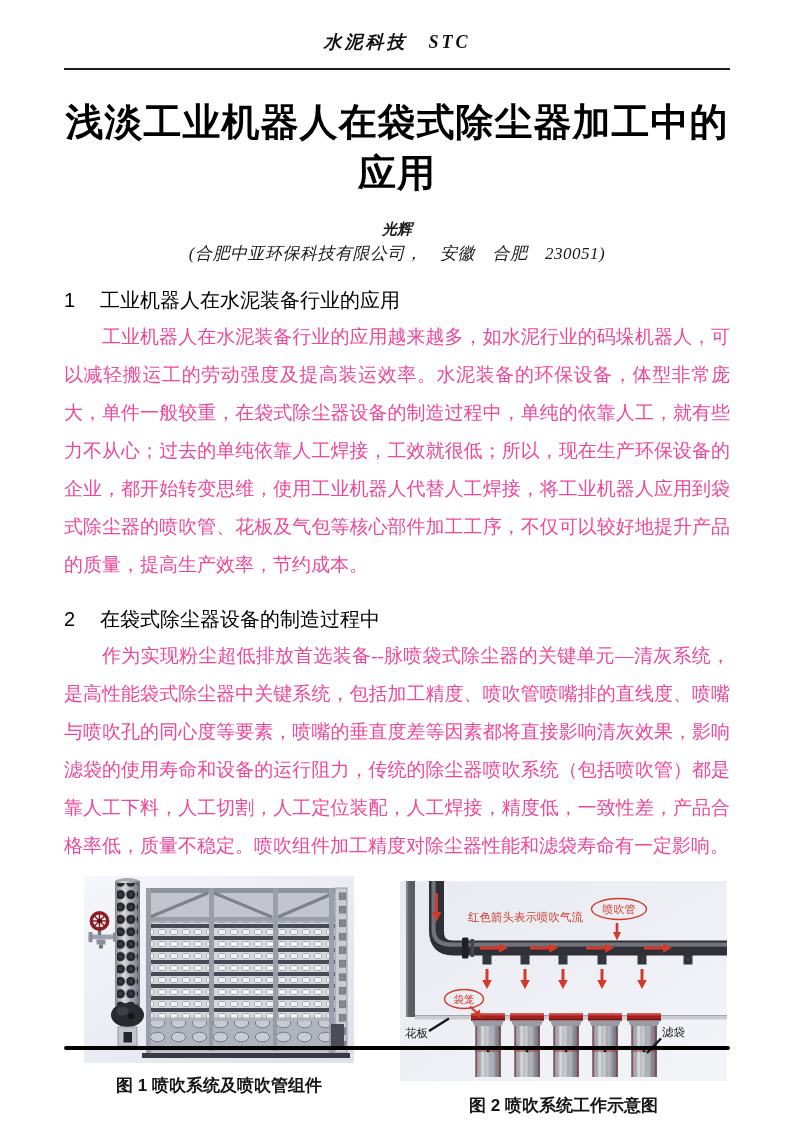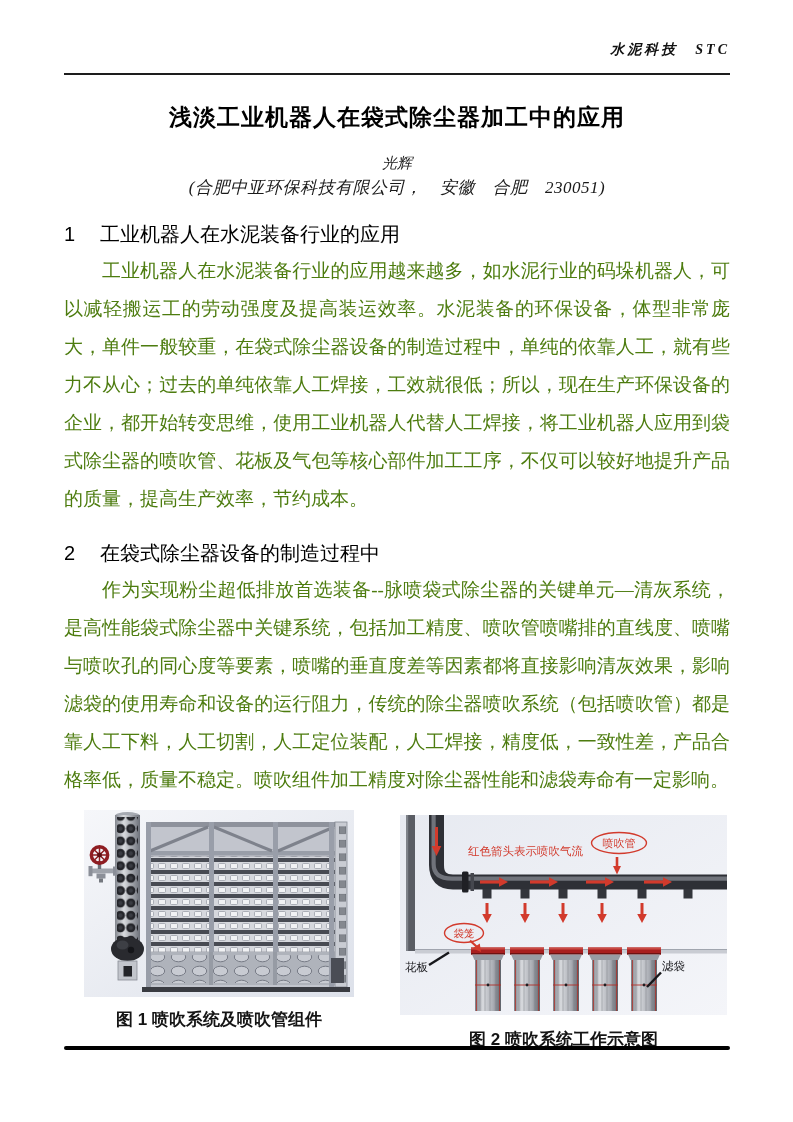--- a/index.html
+++ b/index.html
@@ -9,45 +9,45 @@
     margin: 0 auto;
     background: #ffffff;
     color: #1a1a1a;
     position: relative;
     overflow: hidden;
     font-family: "Liberation Serif", serif;
   }
   .content { padding: 0 63px 0 64px; }
 
   .journal {
-    padding-top: 41px;
-    text-align: right;
+    padding-top: 30px;
+    text-align: center;
     font-family: "Liberation Serif", serif;
     font-style: italic;
     font-weight: bold;
-    font-size: 14px;
+    font-size: 18px;
     letter-spacing: 3px;
     color: #111;
   }
   .header-rule { border-bottom: 2px solid #1d1d1d; margin-top: 14px; }
 
   .title {
     margin-top: 27px;
     text-align: center;
     font-family: "Liberation Sans", sans-serif;
     font-weight: bold;
-    font-size: 23px;
+    font-size: 38px;
     letter-spacing: 1px;
     color: #000;
   }
   .author {
     margin-top: 21px;
     text-align: center;
     font-style: italic;
-    font-weight: normal;
+    font-weight: bold;
     font-size: 15px;
   }
   .affiliation {
     margin-top: 3px;
     text-align: center;
     font-style: italic;
     font-size: 17px;
     letter-spacing: 0.5px;
   }
 
@@ -58,21 +58,21 @@
     color: #000;
     margin: 22px 0 4px 0;
   }
   h2.sec .sec-num { display: inline-block; min-width: 36px; }
 
   p.body {
     font-size: 19px;
     line-height: 38px;
     text-align: justify;
     text-indent: 2em;
-    color: #4d7c0f;
+    color: #ec4899;
   }
 
   .figures { position: relative; height: 232px; margin-top: 4px; }
   figure { display: block; }
   .figure1 { position: absolute; left: 20px; top: 7px; width: 270px; }
   .figure2 { position: absolute; left: 336px; top: 12px; width: 327px; }
   figcaption {
     text-align: center;
     font-family: "Liberation Sans", sans-serif;
     font-weight: bold;

